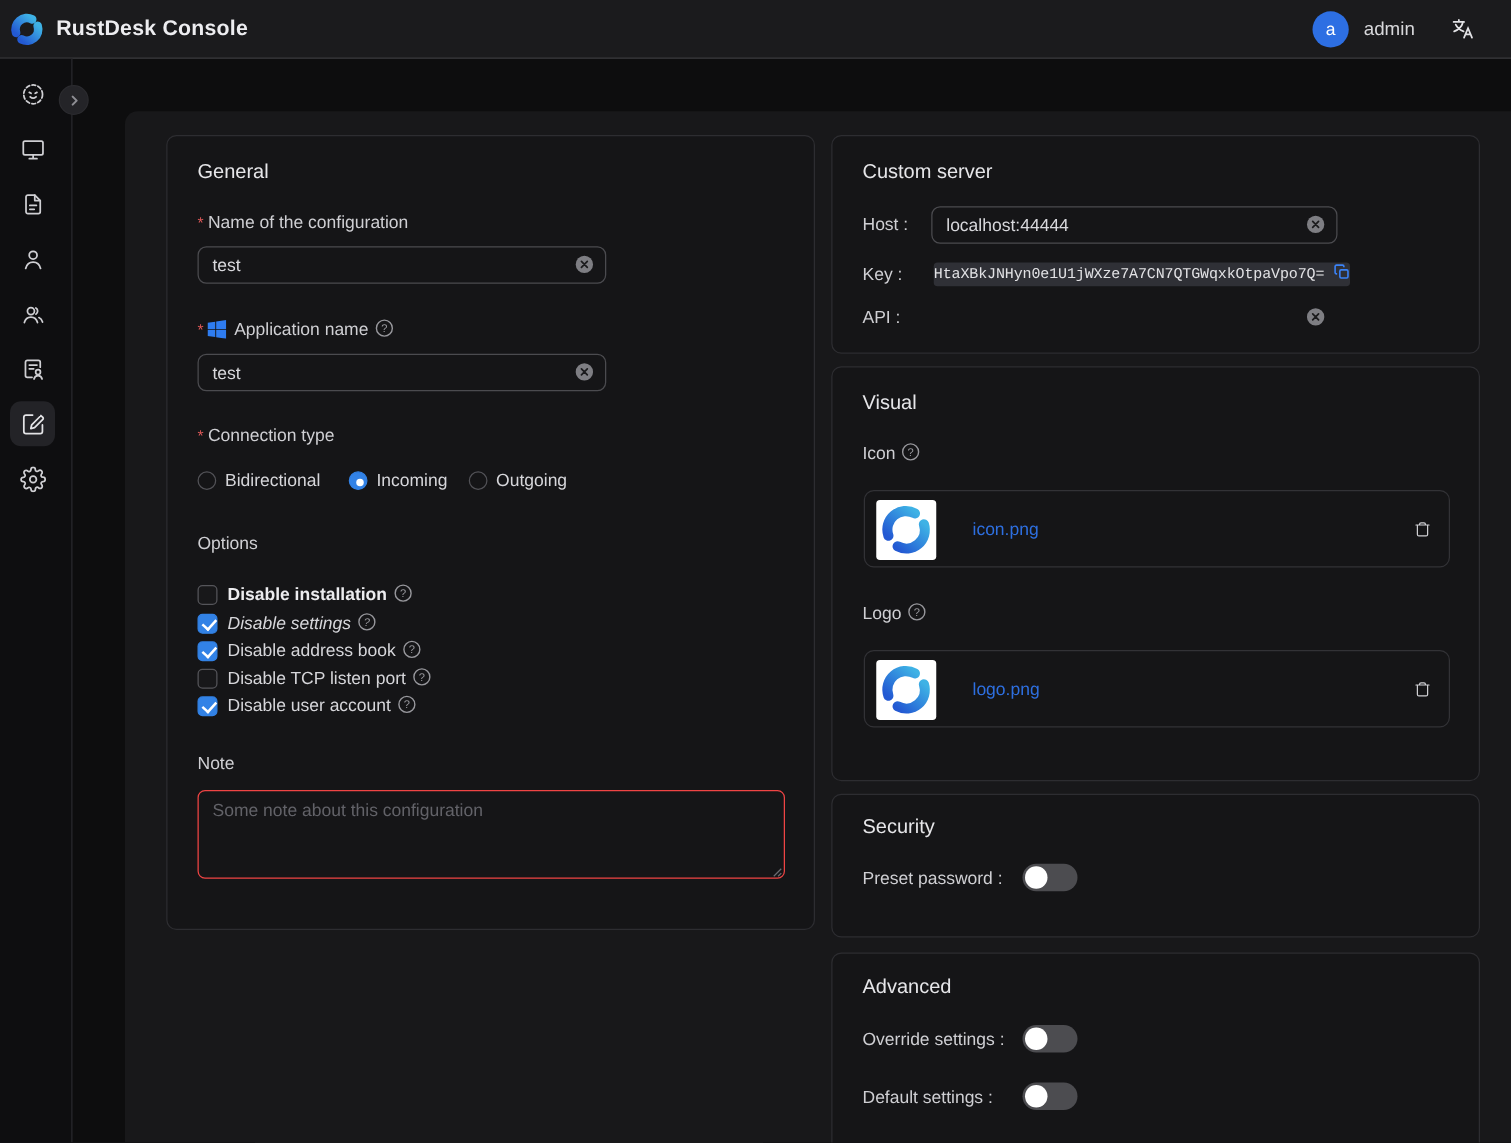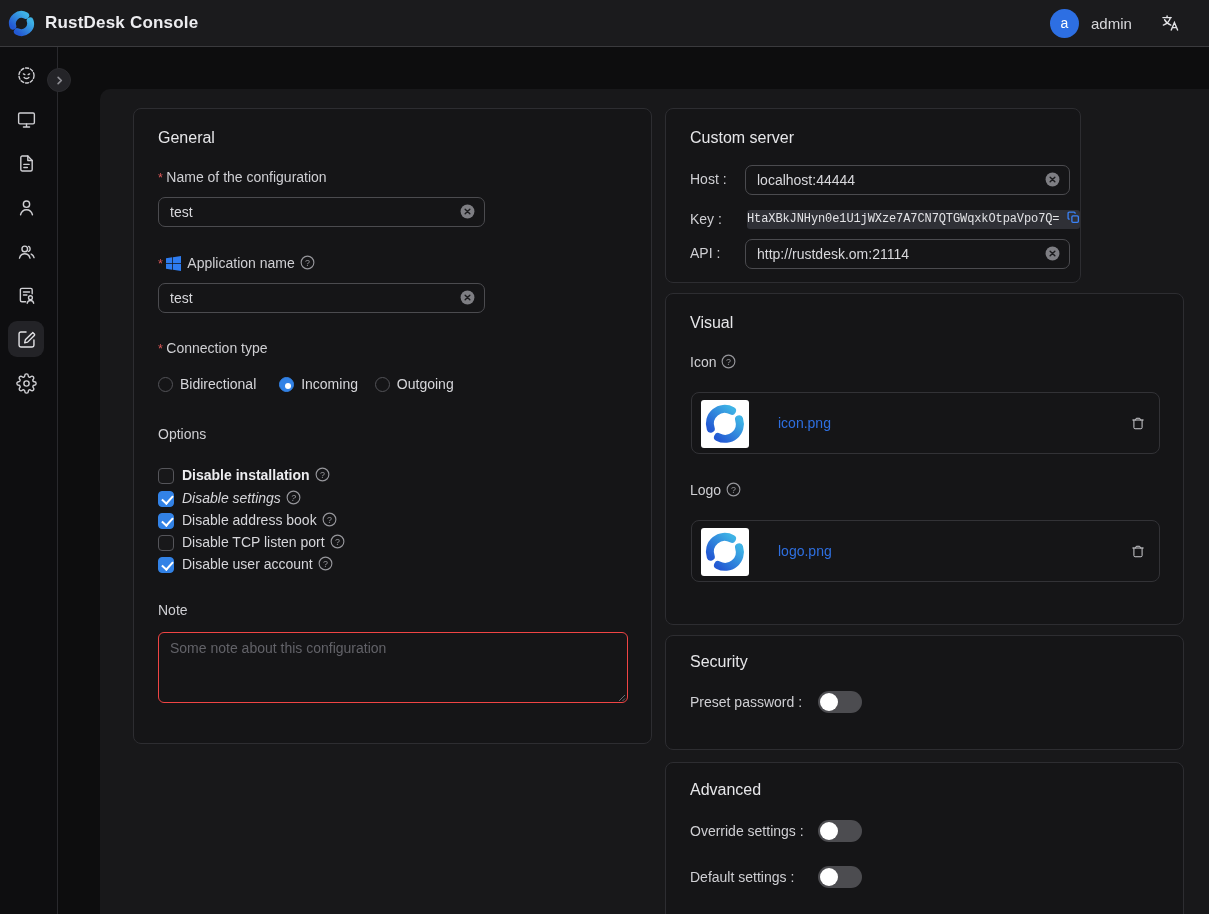--- a/index.html
+++ b/index.html
@@ -182,37 +182,36 @@
         <text x="8" y="11.2" font-size="9.5" fill="#97979c" text-anchor="middle" font-family="Liberation Sans">?</text>
       </svg></div>
 
   <div class="lbl" style="left:24px;top:493px;">Note</div>
   <textarea class="note" placeholder="" readonly="" style="">Some note about this configuration</textarea>
   <svg class="abs" style="left:484px;top:585px;" width="8" height="8" viewBox="0 0 8 8">
       <path d="M7 1 1 7M7 4.5 4.5 7" stroke="#6b6b71" stroke-width="1"></path>
     </svg>
 </div>
 
-<div class="card" id="card-server" style="left:665px;top:108px;width:416px;height:175px;">
+<div class="card" id="card-server" style="left:665px;top:108px;width:519px;height:175px;">
   <h2 style="top:20px;">Custom server</h2>
   <div class="lbl" style="left:24px;top:62px;">Host :</div>
   <div class="inp" style="left:79px;top:56px;width:325px;">localhost:44444</div>
   <svg class="abs clear" style="left:379px;top:63px;" width="13" height="13" viewBox="0 0 16 16">
       <circle cx="8" cy="8" r="7.4" fill="#7e7e83"></circle>
       <path d="M5.5 5.5l5 5M10.5 5.5l-5 5" stroke="#1b1b1d" stroke-width="1.5" stroke-linecap="round"></path>
     </svg>
 
   <div class="lbl" style="left:24px;top:102px;">Key :</div>
   <div class="keychip" style="left:81px;top:101px;">HtaXBkJNHyn0e1U1jWXze7A7CN7QTGWqxkOtpaVpo7Q= <svg width="13" height="13" viewBox="0 0 24 24" style="vertical-align:-2px" fill="none" stroke="#3b82f6" stroke-width="2.4">
         <rect x="9" y="9" width="12" height="12" rx="2"></rect>
         <path d="M5 15H4a2 2 0 0 1-2-2V4a2 2 0 0 1 2-2h9a2 2 0 0 1 2 2v1"></path>
       </svg></div>
 
   <div class="lbl" style="left:24px;top:136px;">API :</div>
-  <div class="inp" style="left:79px;top:130px;width:325px;">http://rustdesk.om:21114</div>
   <svg class="abs clear" style="left:379px;top:137px;" width="13" height="13" viewBox="0 0 16 16">
       <circle cx="8" cy="8" r="7.4" fill="#7e7e83"></circle>
       <path d="M5.5 5.5l5 5M10.5 5.5l-5 5" stroke="#1b1b1d" stroke-width="1.5" stroke-linecap="round"></path>
     </svg>
 </div>
 
 <div class="card" id="card-visual" style="left:665px;top:293px;width:519px;height:332px;">
   <h2 style="top:20px;">Visual</h2>
   <div class="lbl" style="left:24px;top:60px;">Icon<svg class="help" width="15" height="15" viewBox="0 0 16 16" fill="none">
         <circle cx="8" cy="8" r="6.8" stroke="#97979c" stroke-width="1.2"></circle>

